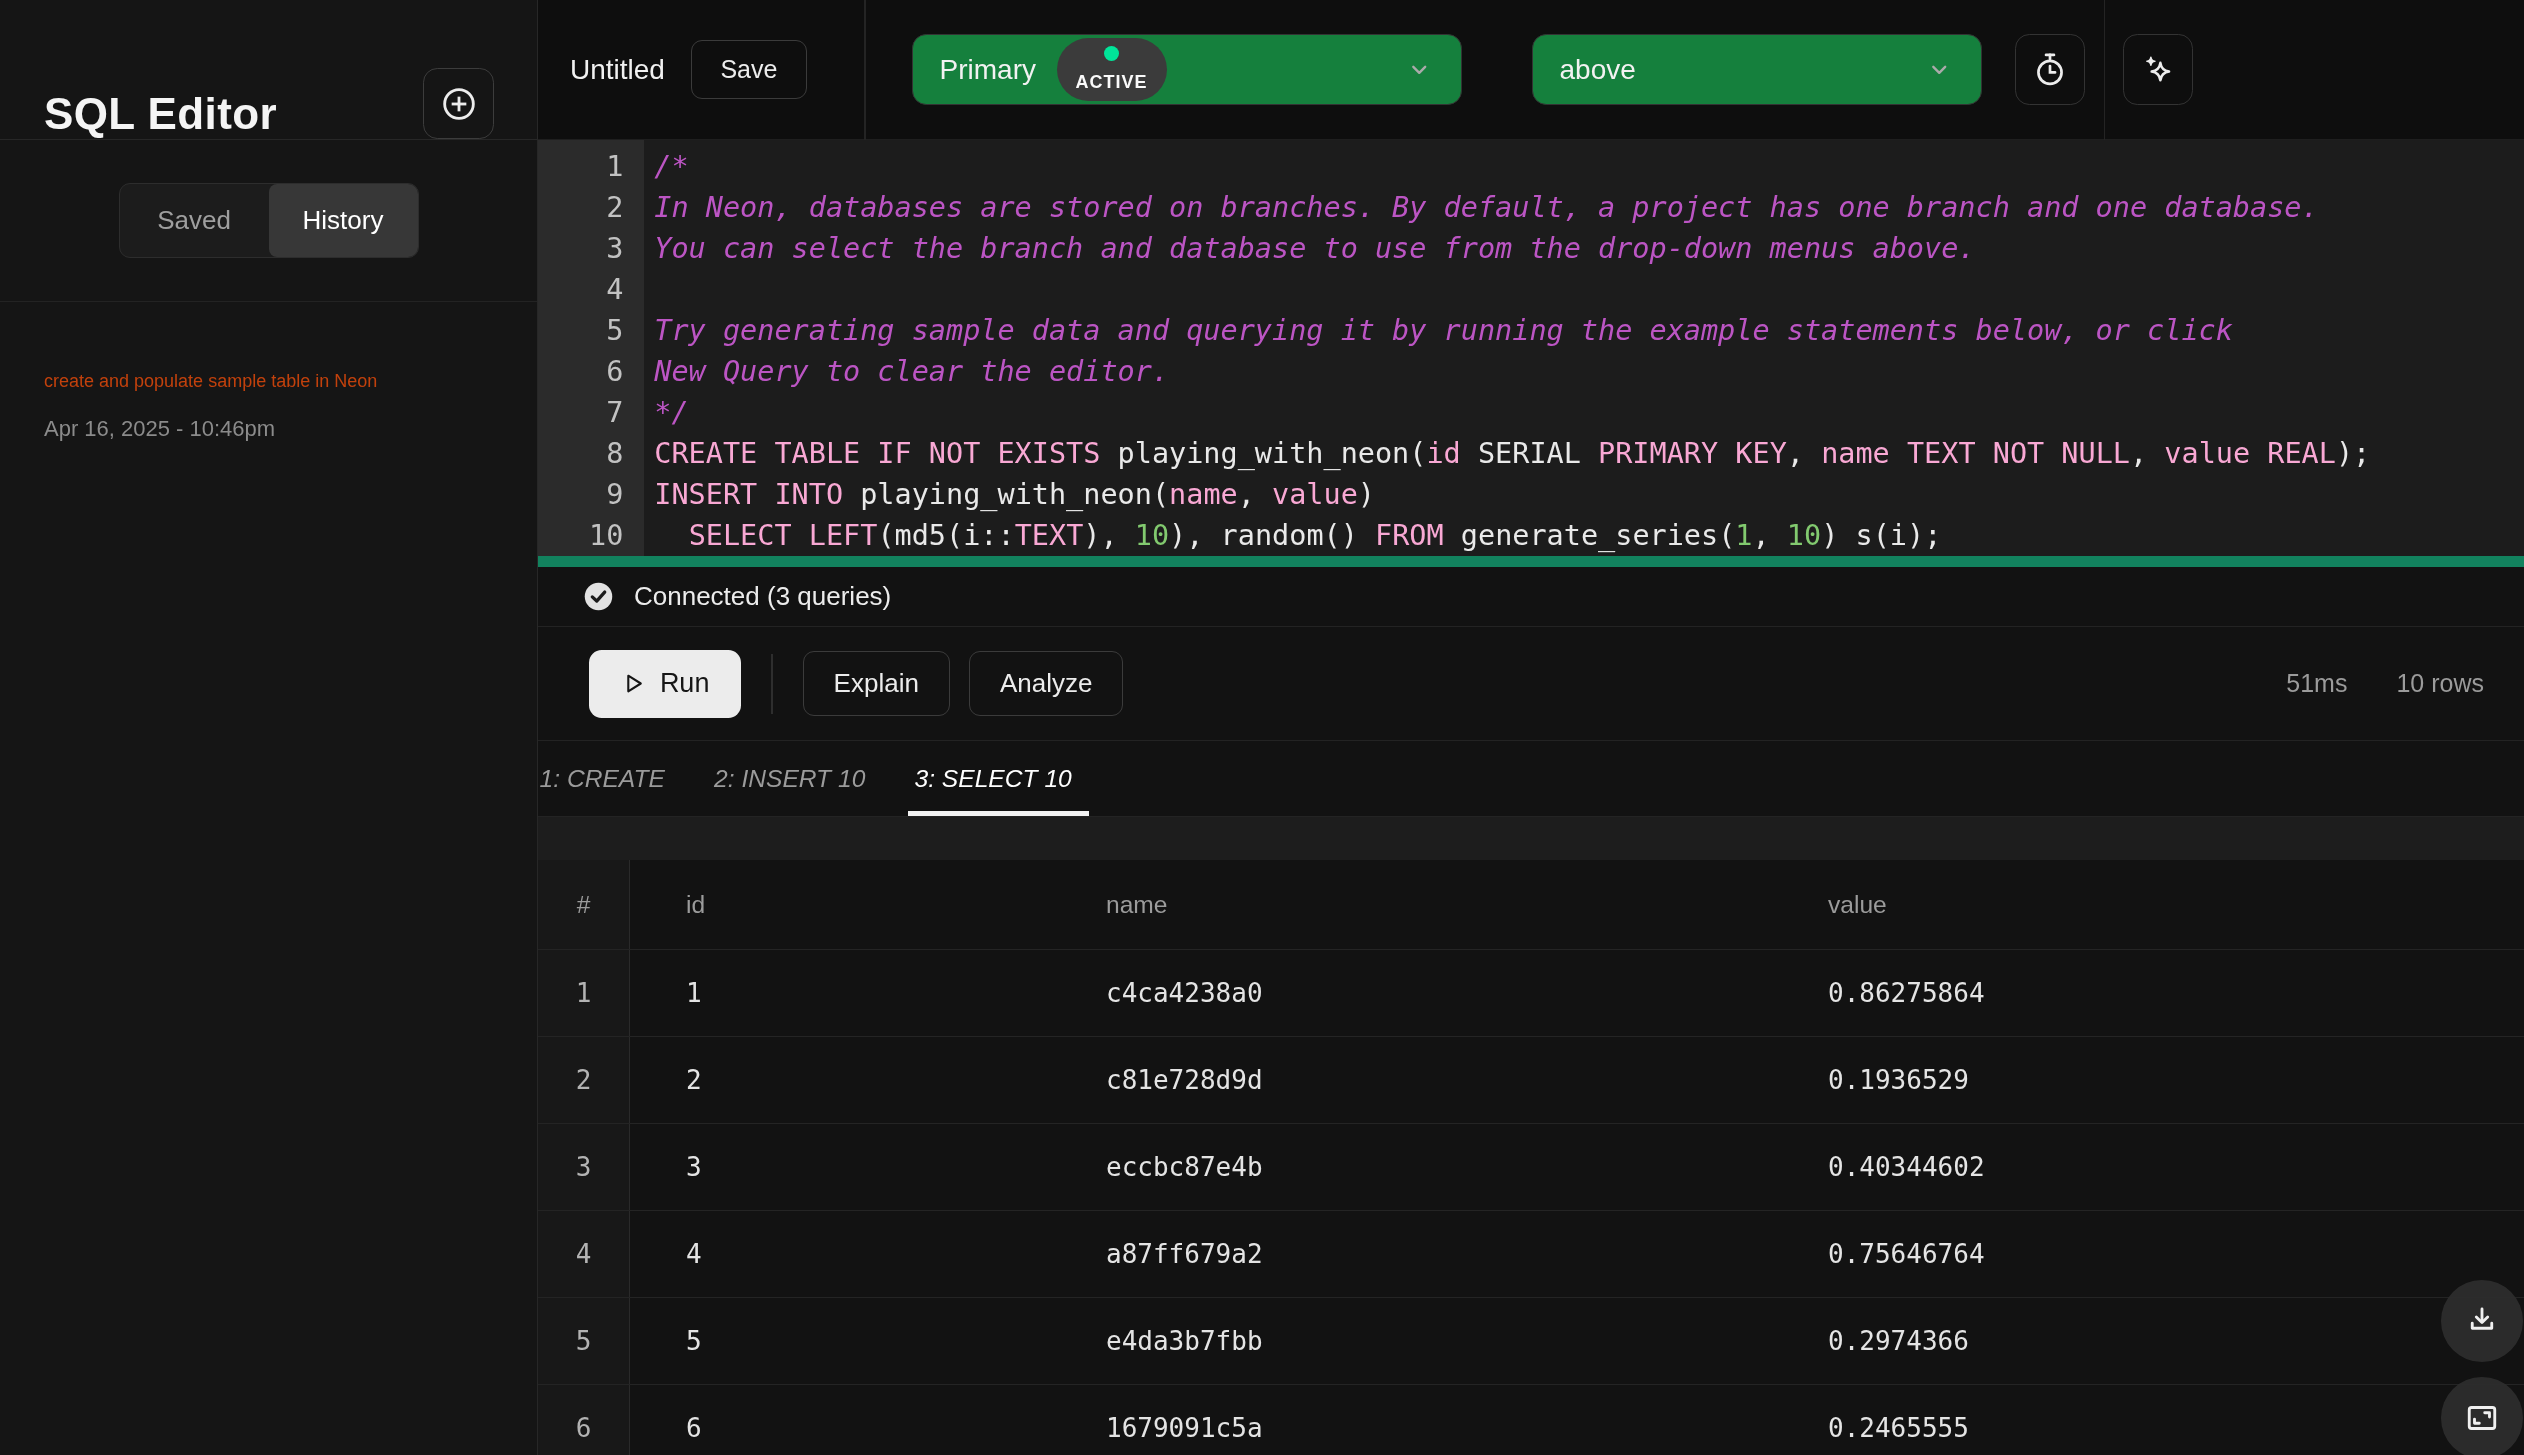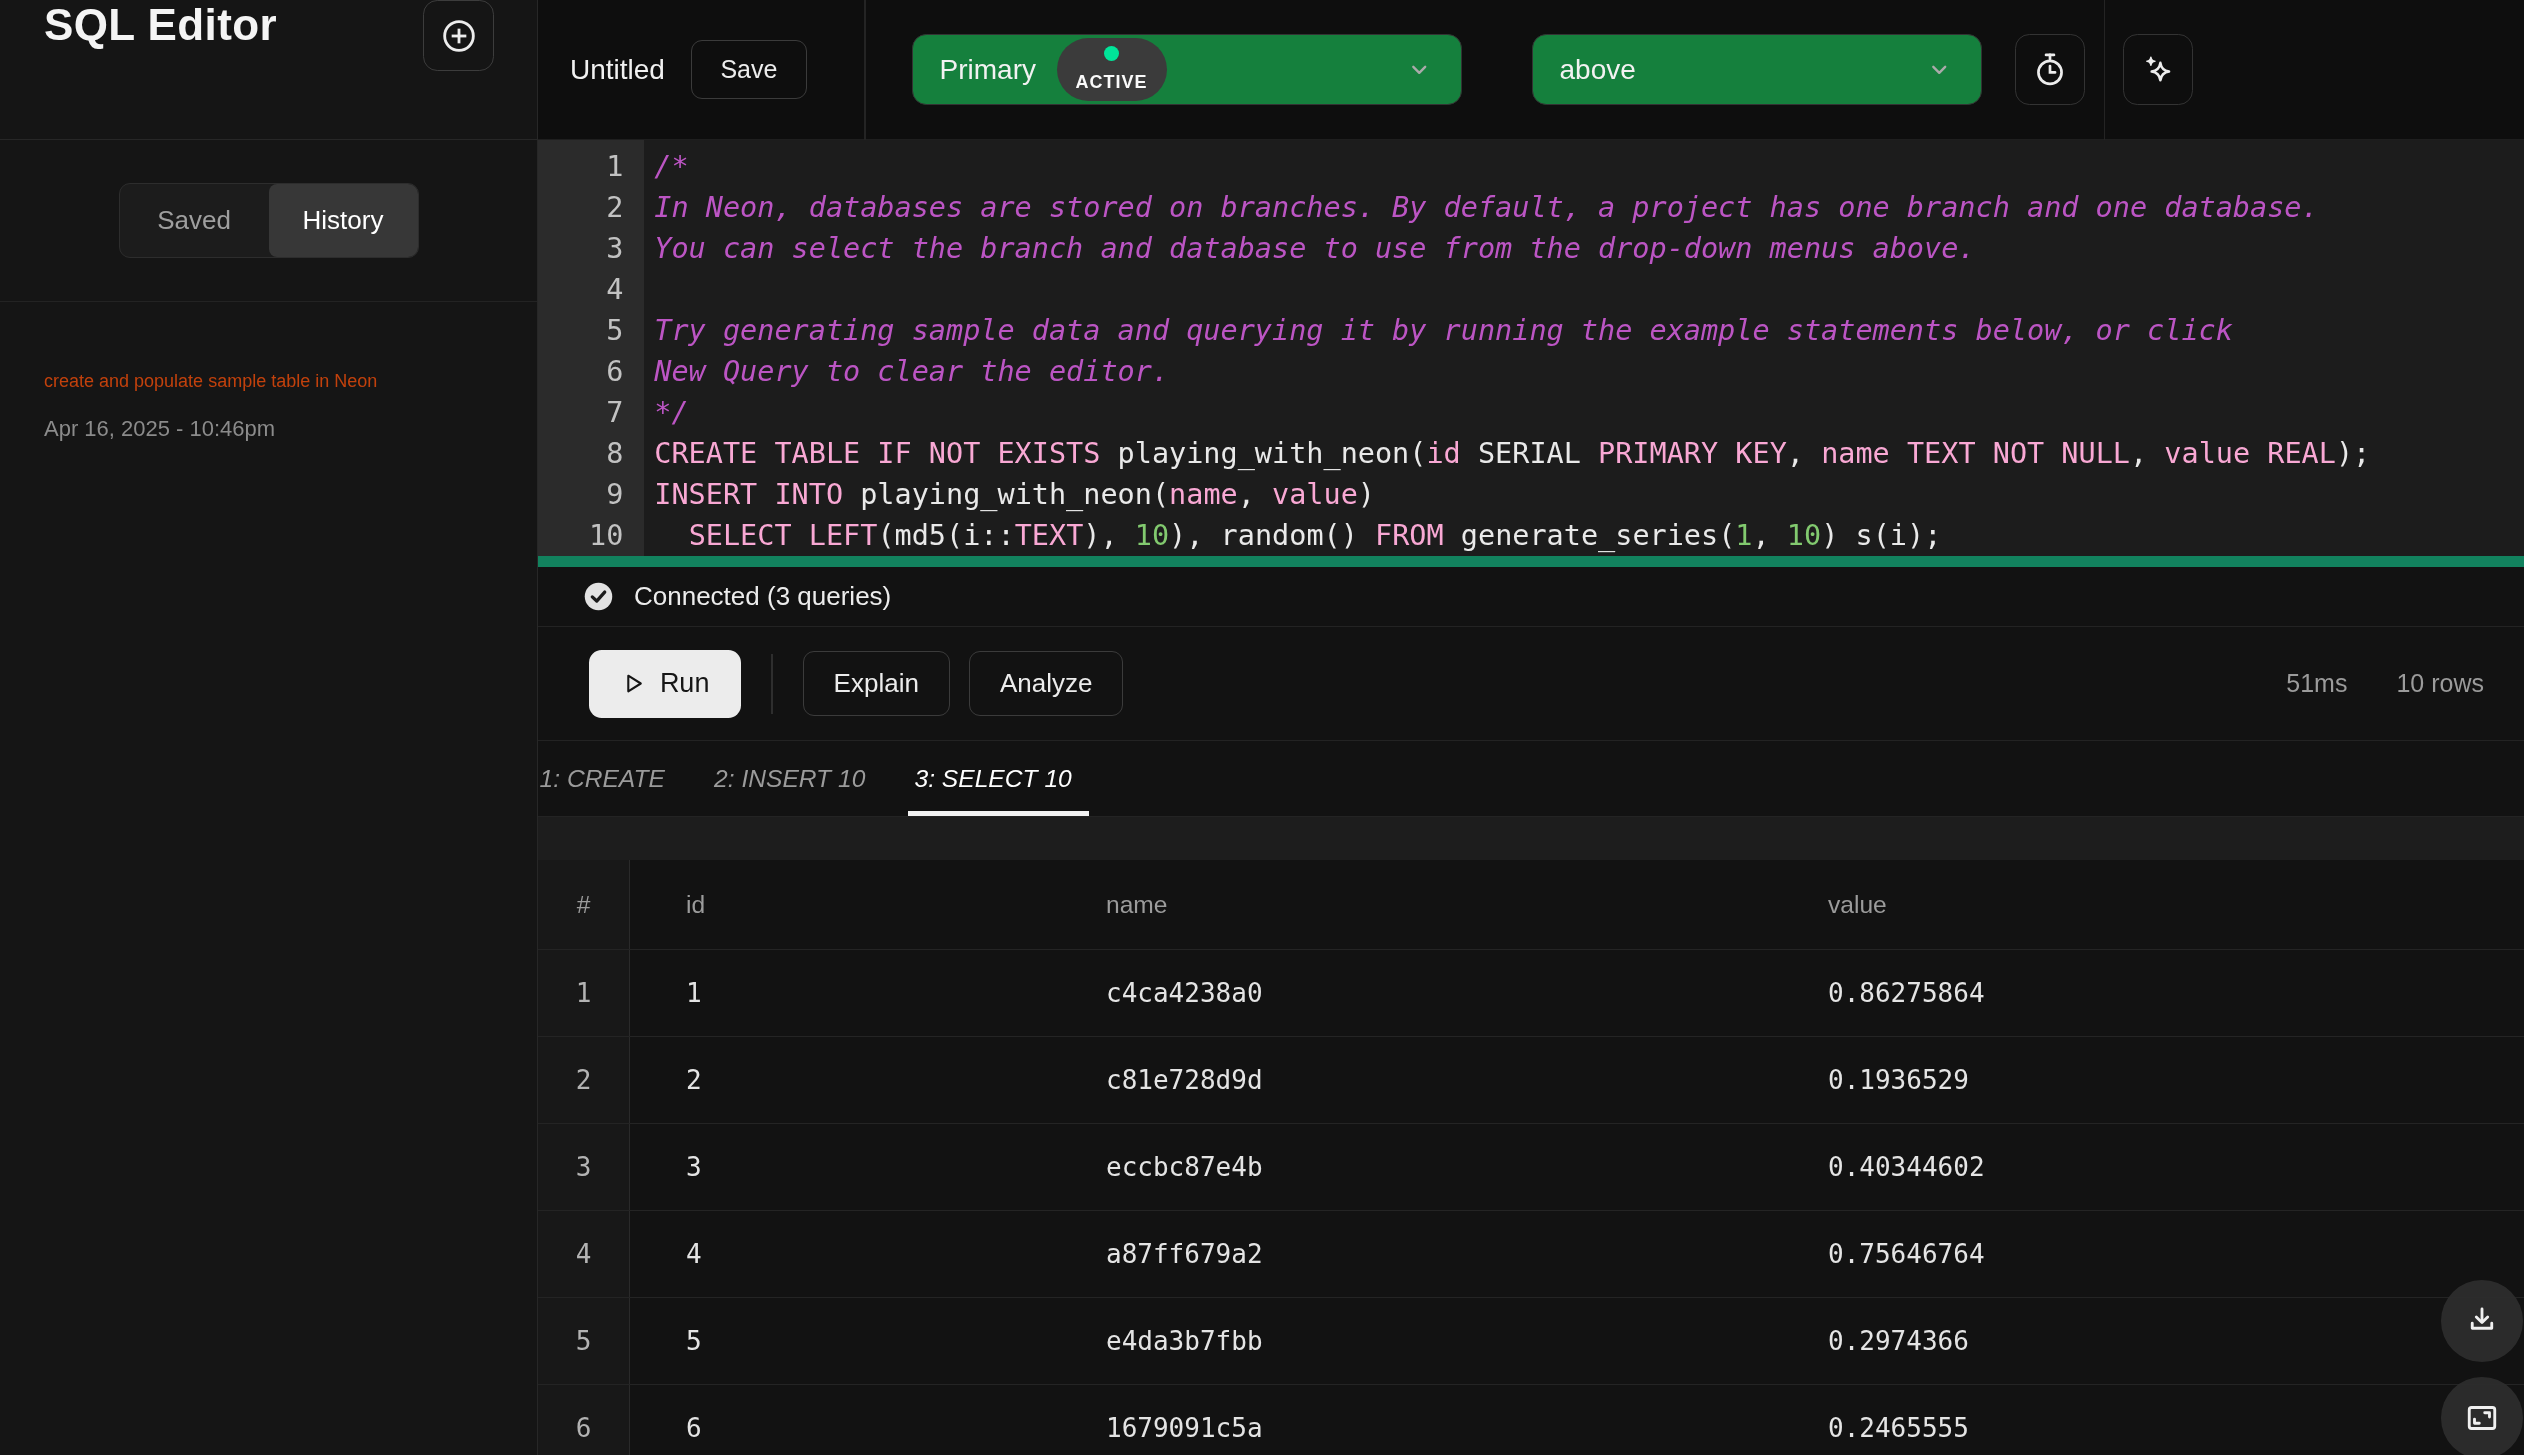--- a/index.html
+++ b/index.html
@@ -11,21 +11,21 @@
     -webkit-font-smoothing:antialiased;
   }
   .app { display:flex; width:100%; height:100%; }
 
   
   .sidebar {
     width:538px; height:100%; background:#151515;
     border-right:1.6px solid #272727; flex:none; display:flex; flex-direction:column;
   }
   .sidebar-header {
-    height:140px; flex:none; display:flex; align-items:flex-start; justify-content:space-between;
+    height:140px; flex:none; display:flex; align-items:flex-end; justify-content:space-between;
     padding:0 43px 0 44px; border-bottom:1.6px solid #272727;
   }
   .sidebar-title { font-size:44px; font-weight:600; color:#f4f4f4; letter-spacing:0.4px; }
   .icon-btn-square {
     width:71px; height:71px; border:1.6px solid #3c3c3c; border-radius:14.3px;
     background:transparent; display:flex; align-items:center; justify-content:center; cursor:pointer;
   }
   .seg-row {
     height:162px; flex:none; display:flex; align-items:center; justify-content:center;
     border-bottom:1.6px solid #232323;

